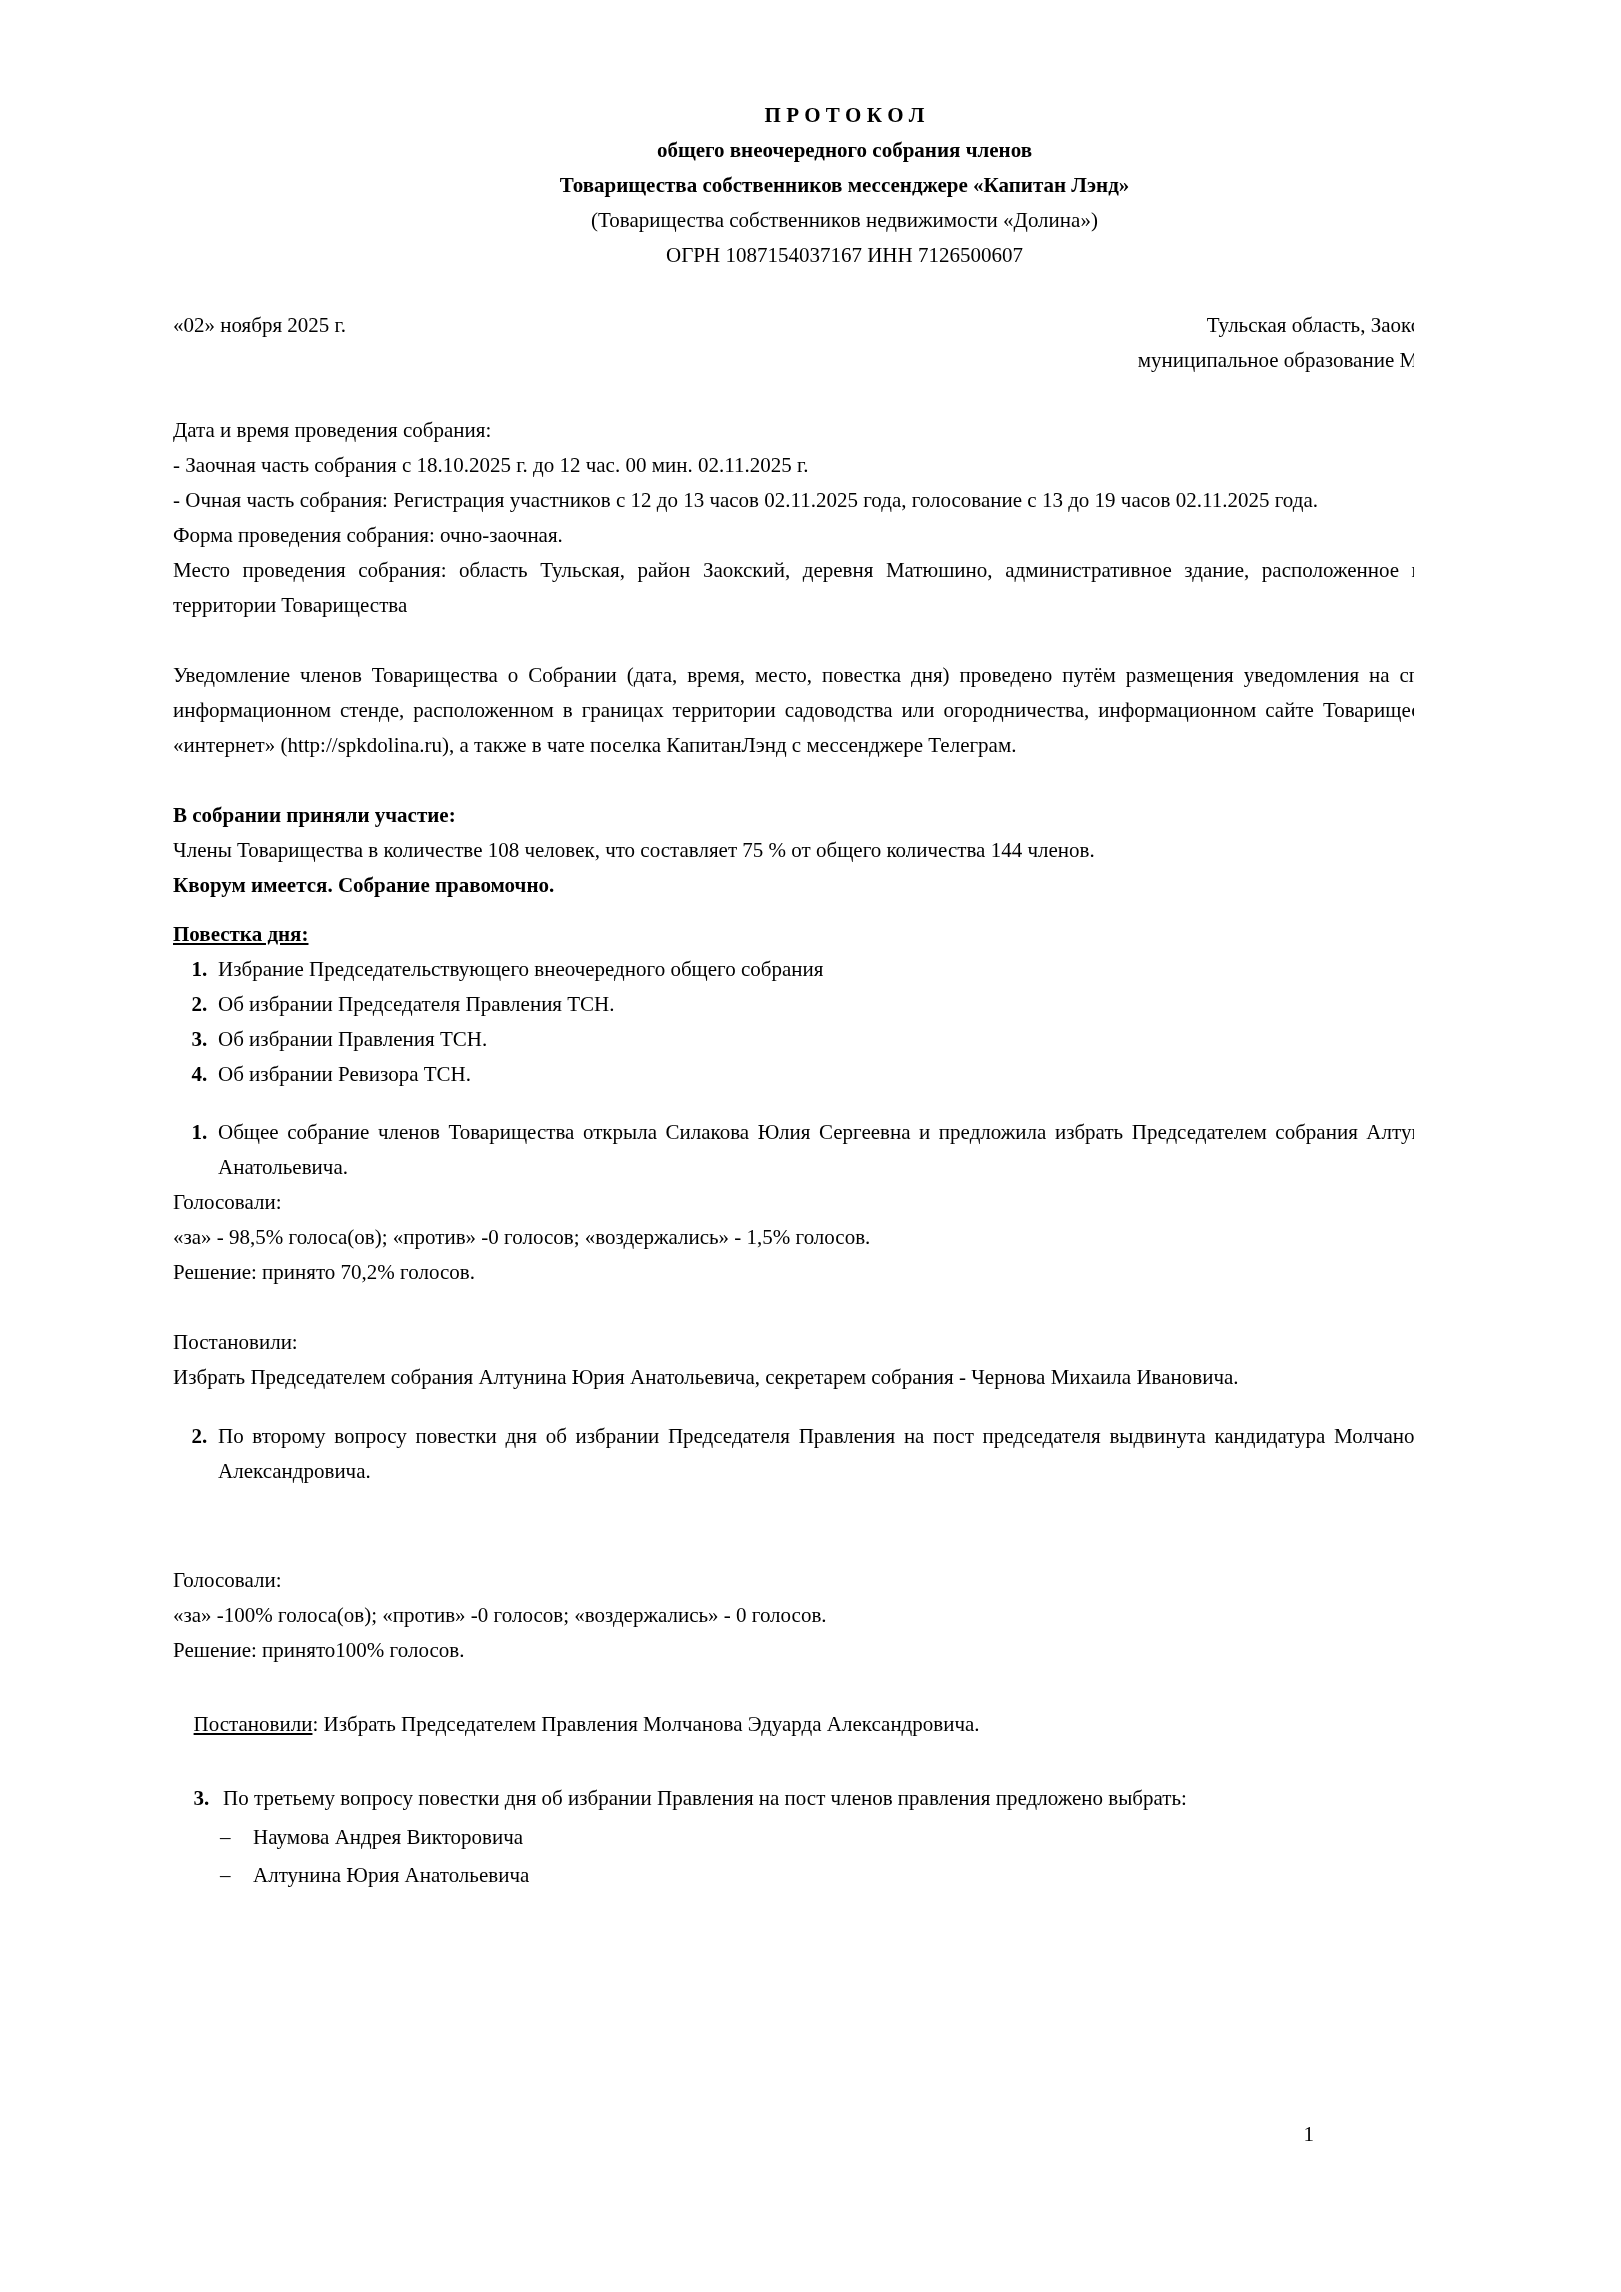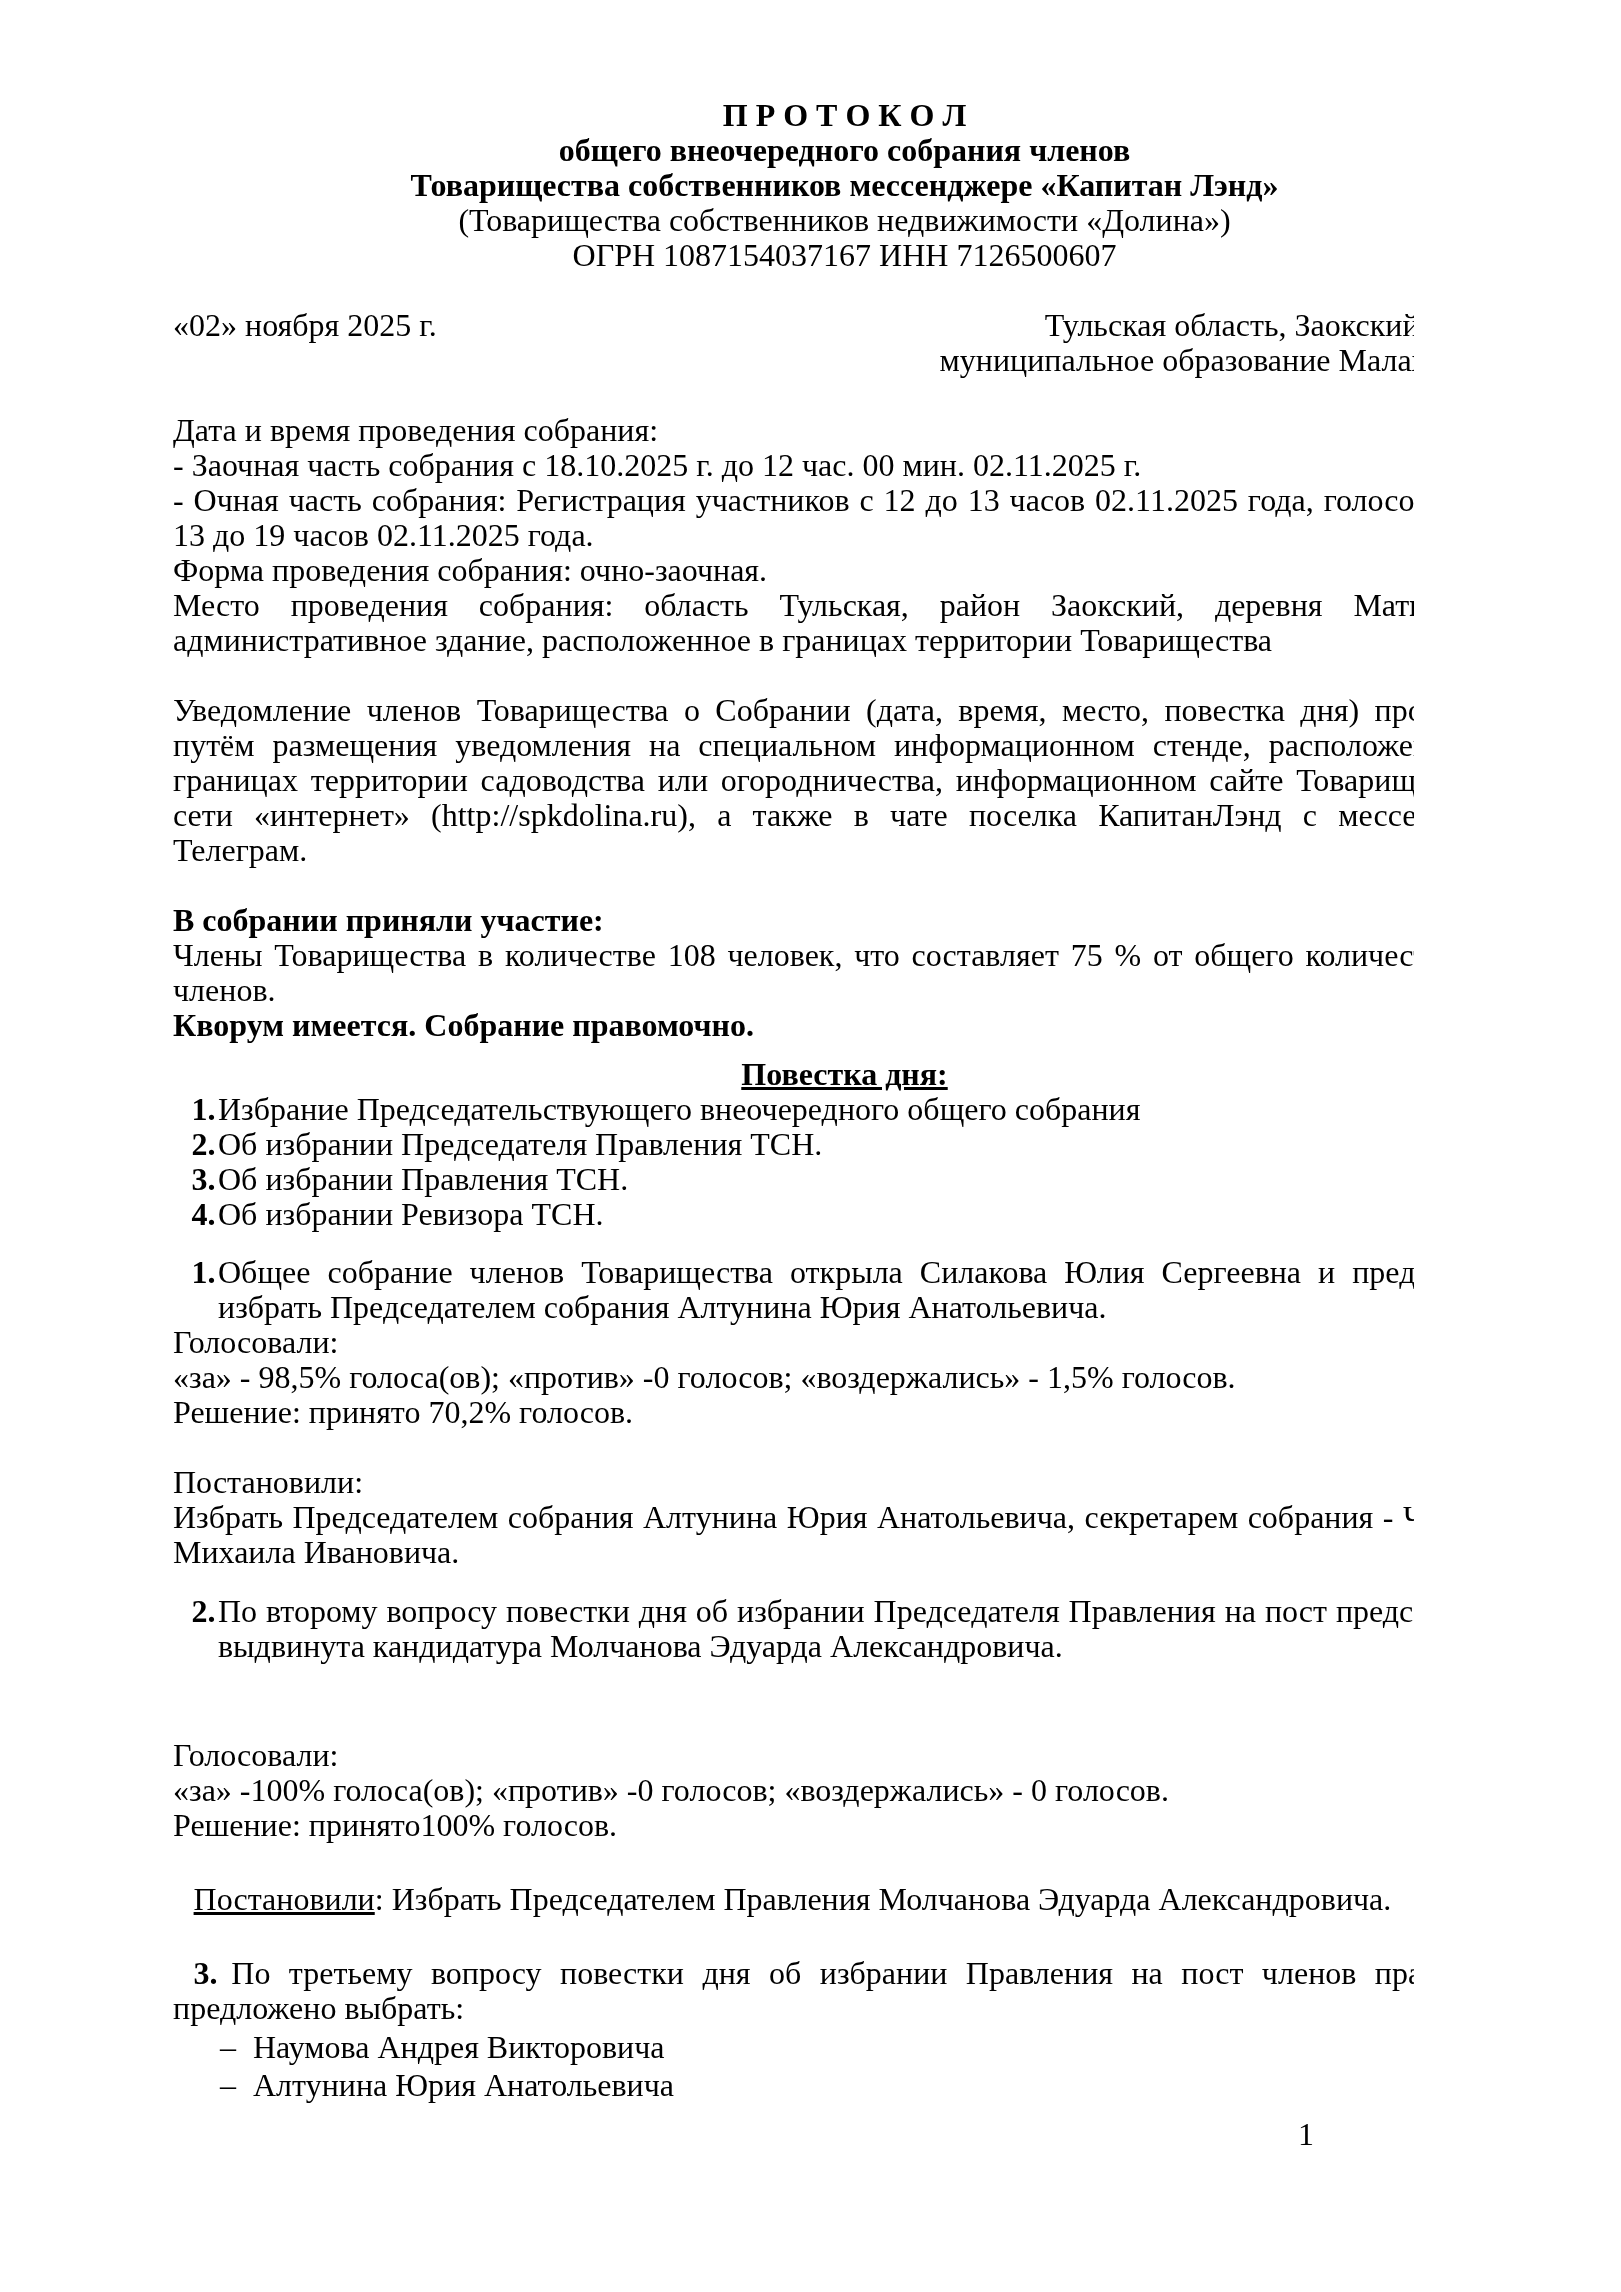--- a/index.html
+++ b/index.html
@@ -1,33 +1,33 @@
 <!DOCTYPE html>
 <html lang="ru"><head>
 <meta charset="utf-8">
 <style>
   html,body{margin:0;padding:0;background:#fff;}
   .page{
     position:relative;
     width:1414px;height:2293px;
     background:#ffffff;
     font-family:"Liberation Serif","DejaVu Serif",serif;
-    font-size:32px;line-height:35px;color:#000;
+    font-size:21px;line-height:35px;color:#000;
     overflow:hidden;
   }
   .doc{position:absolute;left:173px;top:98px;width:1343px;}
   p{margin:0;}
   .center{text-align:center;}
   .bold{font-weight:bold;}
   .justify{text-align:justify;}
   .underline{text-decoration:underline;}
   .mt36{margin-top:35px;gap:8px;}
   .mt40{margin-top:39px;}
   .mt24{margin-top:23.5px;}
-  .mt14{margin-top:13.7px;text-align:center;}
+  .mt14{margin-top:13.7px;}
   .mt76{margin-top:74px;}
   .mt4{margin-top:3.9px;}
   .indent{text-indent:20.6px;}
   .daterow{display:flex;justify-content:space-between;align-items:flex-start;}
   .place{text-align:right;}
   .numitem{position:relative;padding-left:45px;}
   .numitem .num{position:absolute;left:18.6px;font-weight:bold;}
   .bullet{position:relative;padding-left:80px;}
   .bullet .dash{position:absolute;left:47px;}
   .numgap{font-weight:bold;margin-right:13.7px;}

